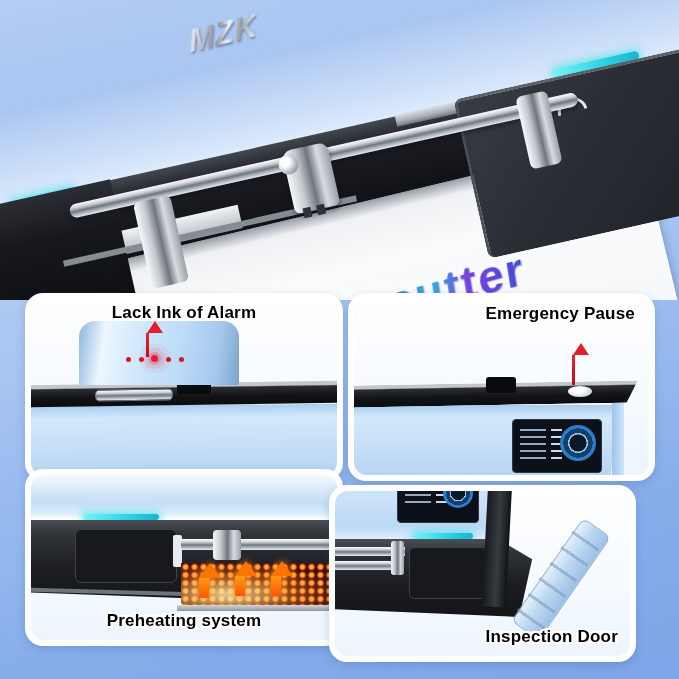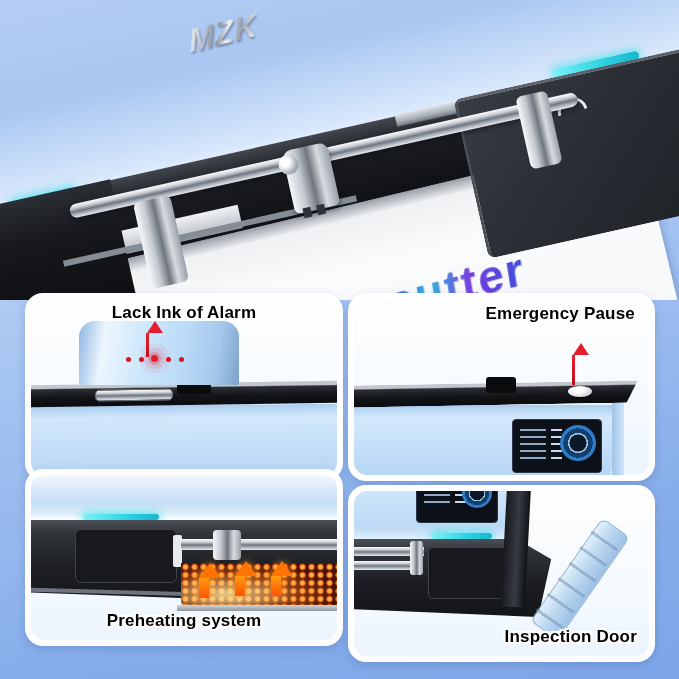--- a/index.html
+++ b/index.html
@@ -62,21 +62,21 @@
     filter:drop-shadow(1px 2px 1px rgba(60,70,95,.5));}
   
   .card{position:absolute;background:#fff;border-radius:18px;padding:6px;
     box-shadow:0 3px 8px rgba(45,75,140,.22);}
   .scene{position:relative;width:100%;height:100%;border-radius:13px;overflow:hidden;
     background:linear-gradient(180deg,#fefefe 0%,#f5faff 60%,#ecf4fd 100%);}
   .scene *{position:absolute;}
   .card1{left:25px;top:293px;width:306px;height:176px;}
   .card2{left:348px;top:293px;width:295px;height:176px;}
   .card3{left:25px;top:469px;width:306px;height:165px;}
-  .card4{left:348px;top:485px;width:295px;height:165px;text-align:center;}
+  .card4{left:329px;top:485px;width:295px;height:165px;text-align:center;}
   .panel-label{font-weight:800;font-size:17px;color:#000;white-space:nowrap;letter-spacing:.2px;
     text-shadow:-2px -2px 0 #fff,2px -2px 0 #fff,-2px 2px 0 #fff,2px 2px 0 #fff,
                  0 -2px 0 #fff,0 2px 0 #fff,-2px 0 0 #fff,2px 0 0 #fff,0 0 4px #fff;}
   .bodyblue{background:linear-gradient(180deg,#a9cdef 0%,#d3e8fa 16%,#c3def7 55%,#b2d3f2 100%);
     border-top:2px solid #eaf4fd;}
   .darkstrip{background:linear-gradient(180deg,#c3c7cd 0%,#c3c7cd 16%,#2b2e34 22%,#121418 60%,#0b0c0f 100%);}
   .r-arrow{width:17px;}
   .r-arrow::before{content:"";display:block;margin:0 auto;width:0;height:0;
     border-left:8px solid transparent;border-right:8px solid transparent;border-bottom:12px solid #e51e2c;}
   .r-arrow i{display:block;margin:0 auto;width:3px;background:linear-gradient(180deg,#ea2331,#b90f1e);}

